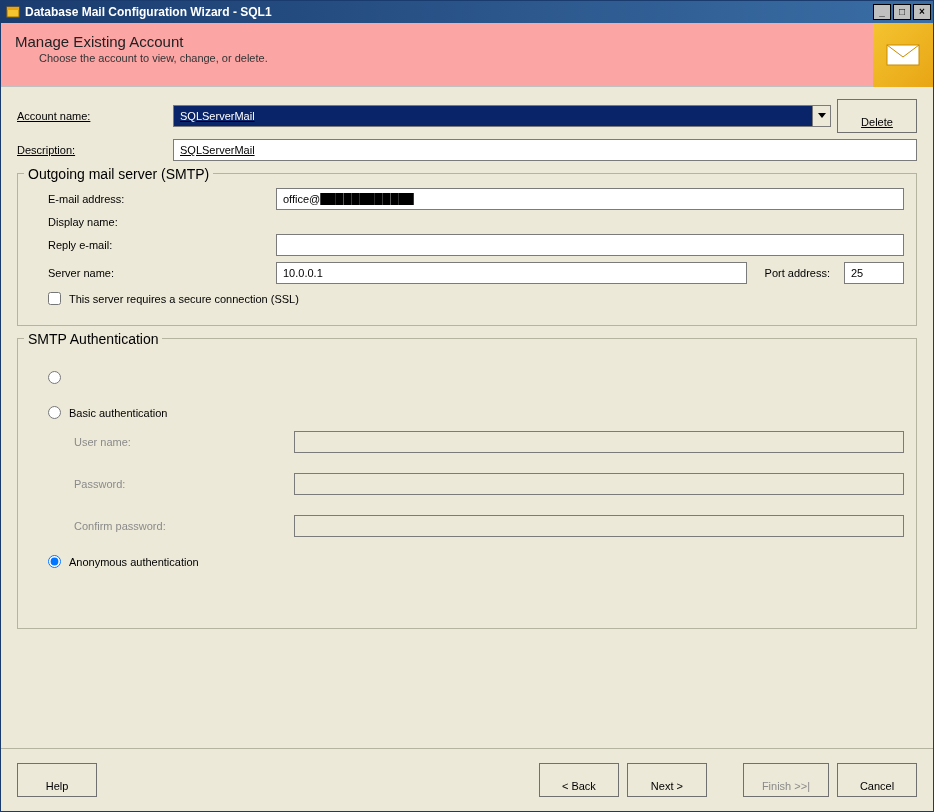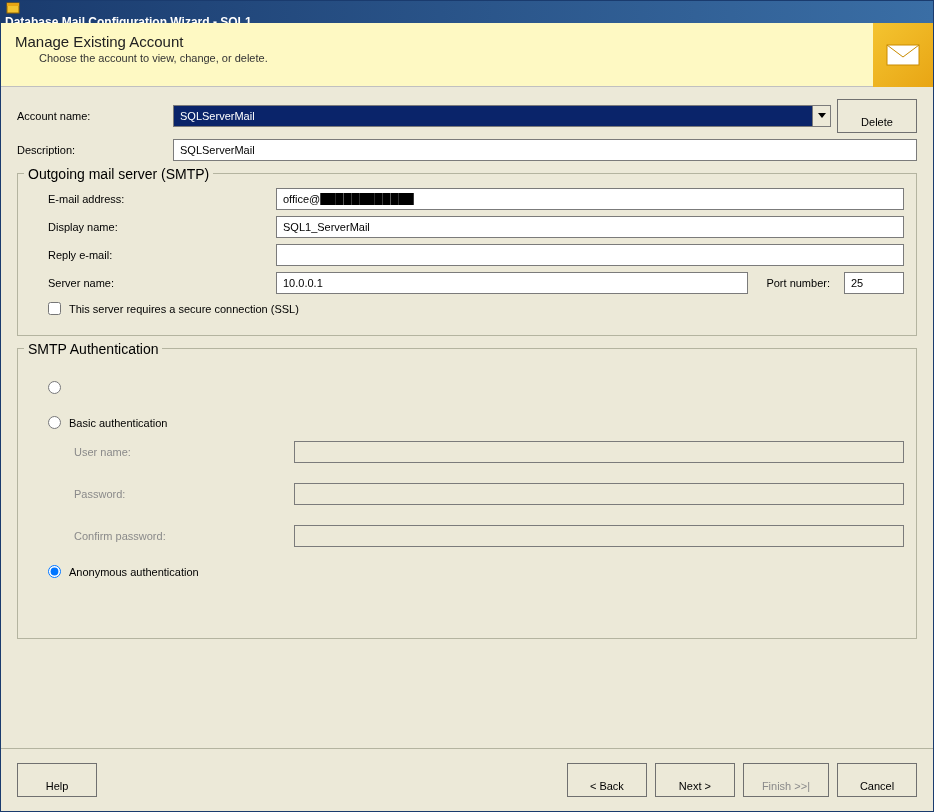--- a/index.html
+++ b/index.html
@@ -18,42 +18,42 @@
     background: #ece9d8;
     border: 1px solid #1a3b6e;
     display: flex;
     flex-direction: column;
   }
   .titlebar {
     background: linear-gradient(to right, #1a3b6e, #3a6ea5);
     color: #fff;
     height: 22px;
     display: flex;
+    align-items: center;
     padding: 0 2px 0 4px;
     font-size: 12px;
     font-weight: bold;
-    flex-direction: column;
   }
   .titlebar-icon {
     width: 16px; height: 16px;
     margin-right: 4px;
     display: inline-flex; align-items: center; justify-content: center;
   }
   .titlebar-text { flex: 1; }
   .winbtns { display: flex; gap: 2px; }
   .winbtn {
     width: 18px; height: 16px;
     background: #c0c0c0;
     border: 1px solid #000;
     display: inline-flex; align-items: center; justify-content: center;
     font-size: 10px; line-height: 1;
     color: #000;
   }
   .header {
-    background: #fef9c3;
+    background: #fca5a5;
     padding: 10px 14px 12px 14px;
     border-bottom: 1px solid #c0c0c0;
     position: relative;
     min-height: 64px;
   }
   .header-title {
     font-size: 15px;
     color: #222;
     margin: 0 0 2px 0;
     font-weight: normal;
@@ -73,20 +73,21 @@
   .body {
     flex: 1;
     padding: 12px 16px 8px 16px;
     overflow: auto;
   }
   .row {
     display: flex;
     align-items: center;
     margin-bottom: 6px;
     gap: 6px;
+    text-decoration: underline;
   }
   .row-label {
     width: 150px;
     flex-shrink: 0;
   }
   .combo {
     flex: 1;
     display: flex;
     height: 22px;
   }
@@ -109,21 +110,21 @@
   }
   .btn {
     background: #ece9d8;
     border: 1px solid #707070;
     height: 24px;
     padding: 16px 18px;
     font-family: inherit;
     font-size: 11px;
     min-width: 80px;
   }
-  .btn:disabled { color: #8a8a8a; }
+  .btn:disabled { color: #8a8a8a; margin-left: 28px; }
   .txt {
     flex: 1;
     height: 22px;
     border: 1px solid #7b7b7b;
     background: #fff;
     padding: 2px 6px;
     font-family: inherit;
     font-size: 11px;
   }
   .txt:disabled { background: #ece9d8; }
@@ -229,30 +230,29 @@
 
     <div class="fieldset">
       <span class="fieldset-legend">Outgoing mail server (SMTP)</span>
 
       <div class="inner-row">
         <span class="inner-label">E-mail address:</span>
         <input class="txt" value="office@████████████" style="">
       </div>
       <div class="inner-row">
         <span class="inner-label">Display name:</span>
-        <input class="txt" value="SQL1_ServerMail" style="">
       </div>
       <div class="inner-row">
         <span class="inner-label">Reply e-mail:</span>
         <input class="txt" value="" style="">
       </div>
       <div class="inner-row">
         <span class="inner-label">Server name:</span>
         <input class="txt" value="10.0.0.1" style="">
-        <span class="port-label">Port number:</span>
+        <span class="port-label">Port address:</span>
         <input class="txt port-input" value="25" style="">
       </div>
       <div class="chk-row">
         <input type="checkbox" style="">
         <span>This server requires a secure connection (SSL)</span>
       </div>
     </div>
 
     <div class="fieldset">
       <span class="fieldset-legend">SMTP Authentication</span>

